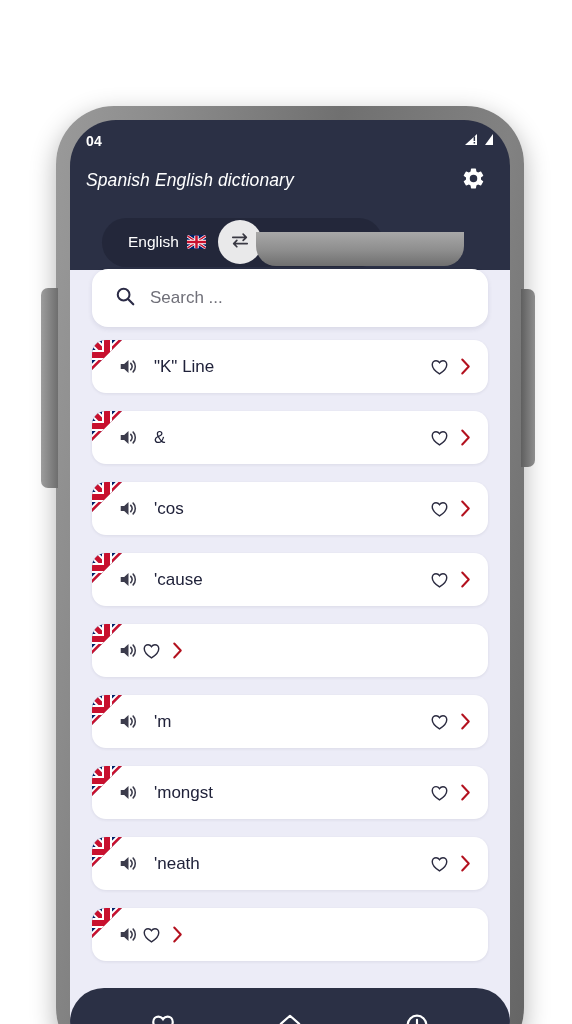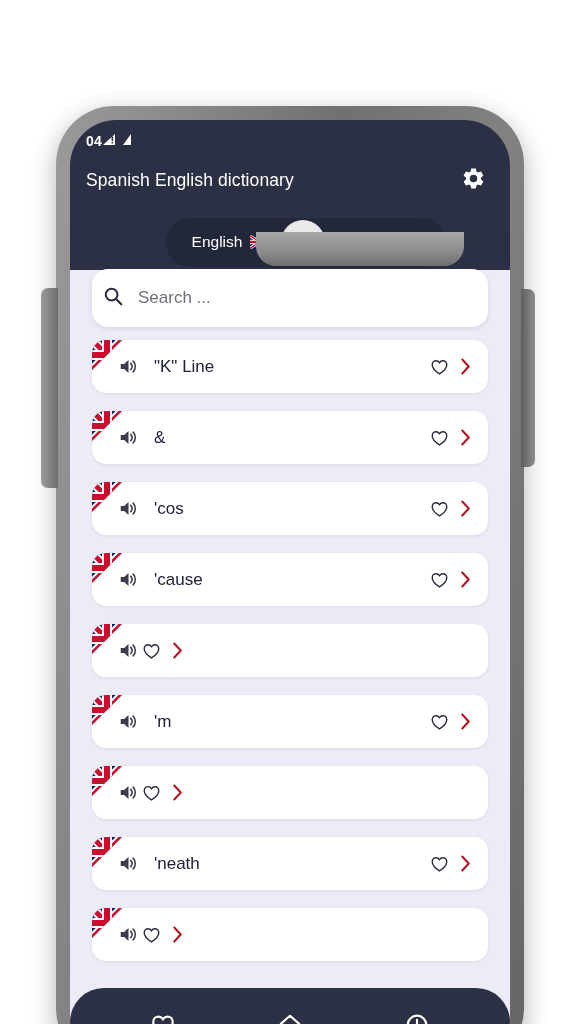--- a/index.html
+++ b/index.html
@@ -32,40 +32,40 @@
   .notch{
     position:absolute; left:186px; top:112px; width:208px; height:34px;
     border-radius:0 0 20px 20px;
     background:linear-gradient(180deg,#a8a8a8 0%,#8d8d8d 55%,#6f6f6f 100%);
     z-index:30;
   }
 
   
   .statusbar{
     position:absolute; left:0; top:0; width:440px; height:30px;
-    display:flex; align-items:center; 
+    display:flex; align-items:center; justify-content:space-between;
     padding:20px 16px 0 16px; color:#fff; z-index:20;
   }
   .status-time{ font-size:14px; font-weight:700; letter-spacing:.3px; line-height:1;
                 transform:translateY(-4px); }
   .status-icons{ display:flex; align-items:center; gap:5px; transform:translateY(-4px); }
 
   
   .appbar{
     position:absolute; left:0; top:30px; width:440px; height:60px;
     display:flex; align-items:center; justify-content:space-between;
-    padding:0 24px 0 16px; z-index:14;
+    padding:0 24px 0 16px; z-index:14;font-style:italic;
   }
   .app-title{ color:#fff; font-size:17.5px; font-weight:400; letter-spacing:.1px; }
   .gear-btn{ width:26px; height:26px; display:flex; align-items:center; justify-content:center; }
 
   
   .langbar-wrap{
     position:absolute; left:0; top:92px; width:440px; height:60px;
-    display:flex; align-items:center; justify-content:center; z-index:14;padding-left:32px;
+    display:flex; align-items:center; justify-content:flex-start; z-index:14;padding-left:32px;
   }
   .langbar{
     position:relative; display:flex; align-items:center; gap:8px;
     background:#23273a; border-radius:26px; padding:9px 26px; height:49px;
   }
   .lang-label{ color:#fff; font-size:15.5px; }
   .flag-img{ width:19px; height:14px; border-radius:2px; display:inline-block;
              vertical-align:middle; position:relative; overflow:hidden; }
   .flag-uk{ background:#012169; }
   .flag-es{ background:#AA151B; }
@@ -78,21 +78,21 @@
   
   .app-body{
     position:absolute; left:0; top:150px; width:440px; height:796px;
     background:#ececf7; border-radius:0; z-index:10;
   }
 
   
   .search-wrap{ position:absolute; left:0; top:-1px; width:440px; padding:0 22px; z-index:16; }
   .search-box{
     background:#fff; border-radius:16px; height:58px;
-    display:flex; align-items:center; gap:14px; padding:0 10px;
+    display:flex; align-items:center; gap:14px; padding:0 22px;
     box-shadow:0 2px 5px rgba(40,40,80,.10);
   }
   .search-ph{ color:#6f6f78; font-size:17px; }
 
   
   .wordlist{
     position:absolute; left:0; top:62px; width:440px; height:700px;
     padding:8px 22px 0 22px; overflow:hidden;
   }
   .word-card{
@@ -441,20 +441,21 @@
                 </g>
               </svg>
             </span>
             <span class="speaker">
               <svg width="21" height="19" viewBox="0 0 24 22">
                 <path d="M3 8 H7 L12 3.5 V18.5 L7 14 H3 Z" fill="#3c3c4c"></path>
                 <path d="M14.6 7.4 A5.4 5.4 0 0 1 14.6 14.6" fill="none" stroke="#3c3c4c" stroke-width="1.8" stroke-linecap="round"></path>
                 <path d="M17.4 4.8 A9 9 0 0 1 17.4 17.2" fill="none" stroke="#3c3c4c" stroke-width="1.8" stroke-linecap="round"></path>
               </svg>
             </span>
+            <span class="word-text">'mongst</span>
             <span class="heart">
               <svg width="21" height="20" viewBox="0 0 24 24">
                 <path d="M12 20.3 C12 20.3 3.3 14.9 3.3 9.3 C3.3 6.5 5.4 4.4 7.9 4.4 C9.6 4.4 11.1 5.4 12 6.8 C12.9 5.4 14.4 4.4 16.1 4.4 C18.6 4.4 20.7 6.5 20.7 9.3 C20.7 14.9 12 20.3 12 20.3 Z" fill="none" stroke="#2b2b40" stroke-width="1.7"></path>
               </svg>
             </span>
             <span class="chev">
               <svg width="13" height="19" viewBox="0 0 14 20">
                 <path d="M3.5 2.5 L10.5 10 L3.5 17.5" fill="none" stroke="#b3121f" stroke-width="2.2" stroke-linecap="round" stroke-linejoin="round"></path>
               </svg>
             </span>

